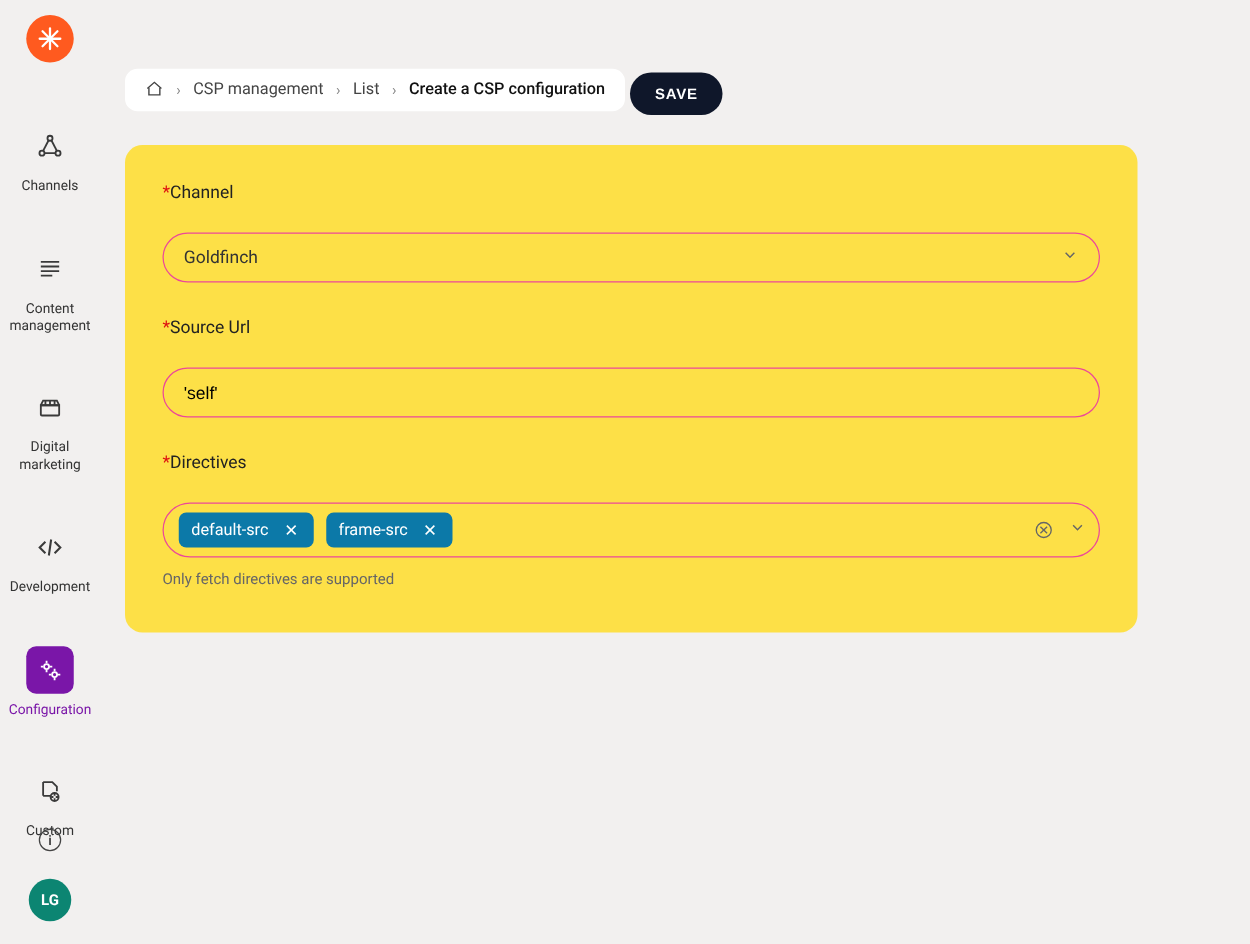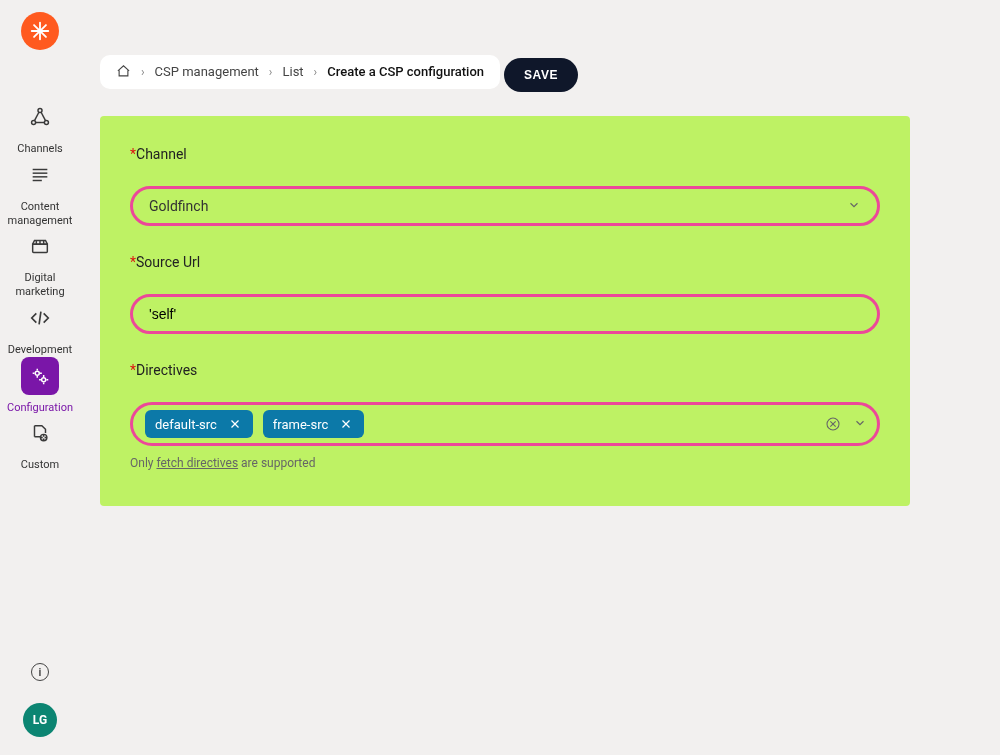--- a/index.html
+++ b/index.html
@@ -21,21 +21,21 @@
     position: relative;
     flex-shrink: 0;
   }
   .logo {
     width: 38px; height: 38px;
     border-radius: 50%;
     background: #ff5a1f;
     display: flex; align-items: center; justify-content: center;
     margin-bottom: 48px;
   }
-  .nav-items { display: flex; flex-direction: column; align-items: center; width: 100%; }
+  .nav-items { display: flex; flex-direction: column; align-items: center; gap: 40px; width: 100%; }
   .nav-item {
     display: flex; flex-direction: column; align-items: center; gap: 6px;
     cursor: pointer;
     width: 100%;
   }
   .nav-icon {
     width: 38px; height: 38px;
     border-radius: 8px;
     display: flex; align-items: center; justify-content: center;
     color: #3a3a3a;
@@ -92,32 +92,32 @@
     border: none;
     border-radius: 999px;
     padding: 10px 20px;
     font-size: 12px;
     font-weight: 700;
     letter-spacing: 0.6px;
     cursor: pointer;
   }
   .card {
     margin-top: 24px;
-    background: #bef264;
-    border-radius: 4px;
+    background: #fde047;
+    border-radius: 14px;
     padding: 30px 30px 36px 30px;
     max-width: 810px;
   }
   .field { margin-bottom: 28px; }
   .field:last-child { margin-bottom: 0; }
   .label { font-size: 14px; color:#222; margin-bottom: 10px; display:block;}
   .req { color: #d11; }
   .select, .textinput, .tagbox {
     width: 100%;
-    border: 3px solid #ec4899;
+    border: 1px solid #ec4899;
     border-radius: 999px;
     height: 40px;
     display: flex; align-items: center;
     padding: 0 16px;
     font-size: 14px;
     color: #333;
     margin-top: 24px;
   }
   .select { justify-content: space-between; cursor: pointer;}
   .chevron { color:#666; }
@@ -142,21 +142,21 @@
     gap: 10px;
   }
   .tag-remove {
     cursor: pointer;
     display:flex; align-items:center; justify-content:center;
     width: 16px; height:16px;
   }
   .tagbox-actions { display:flex; align-items:center; gap:12px; }
   .clear-all { cursor:pointer; color:#666; display:flex;}
   .helper { font-size: 12px; color:#666; margin-top:10px;}
-  .helper a { color:#666; text-decoration: underline; cursor:pointer;}
+  .helper a { color:#666; cursor:pointer;}
 </style>
 </head>
 <body>
 
 <div class="app">
   <div class="sidebar">
     <div class="logo">
       <svg width="22" height="22" viewBox="0 0 24 24">
         <g stroke="#fff" stroke-width="2" stroke-linecap="round">
           <line x1="12" y1="3" x2="12" y2="21"></line>

